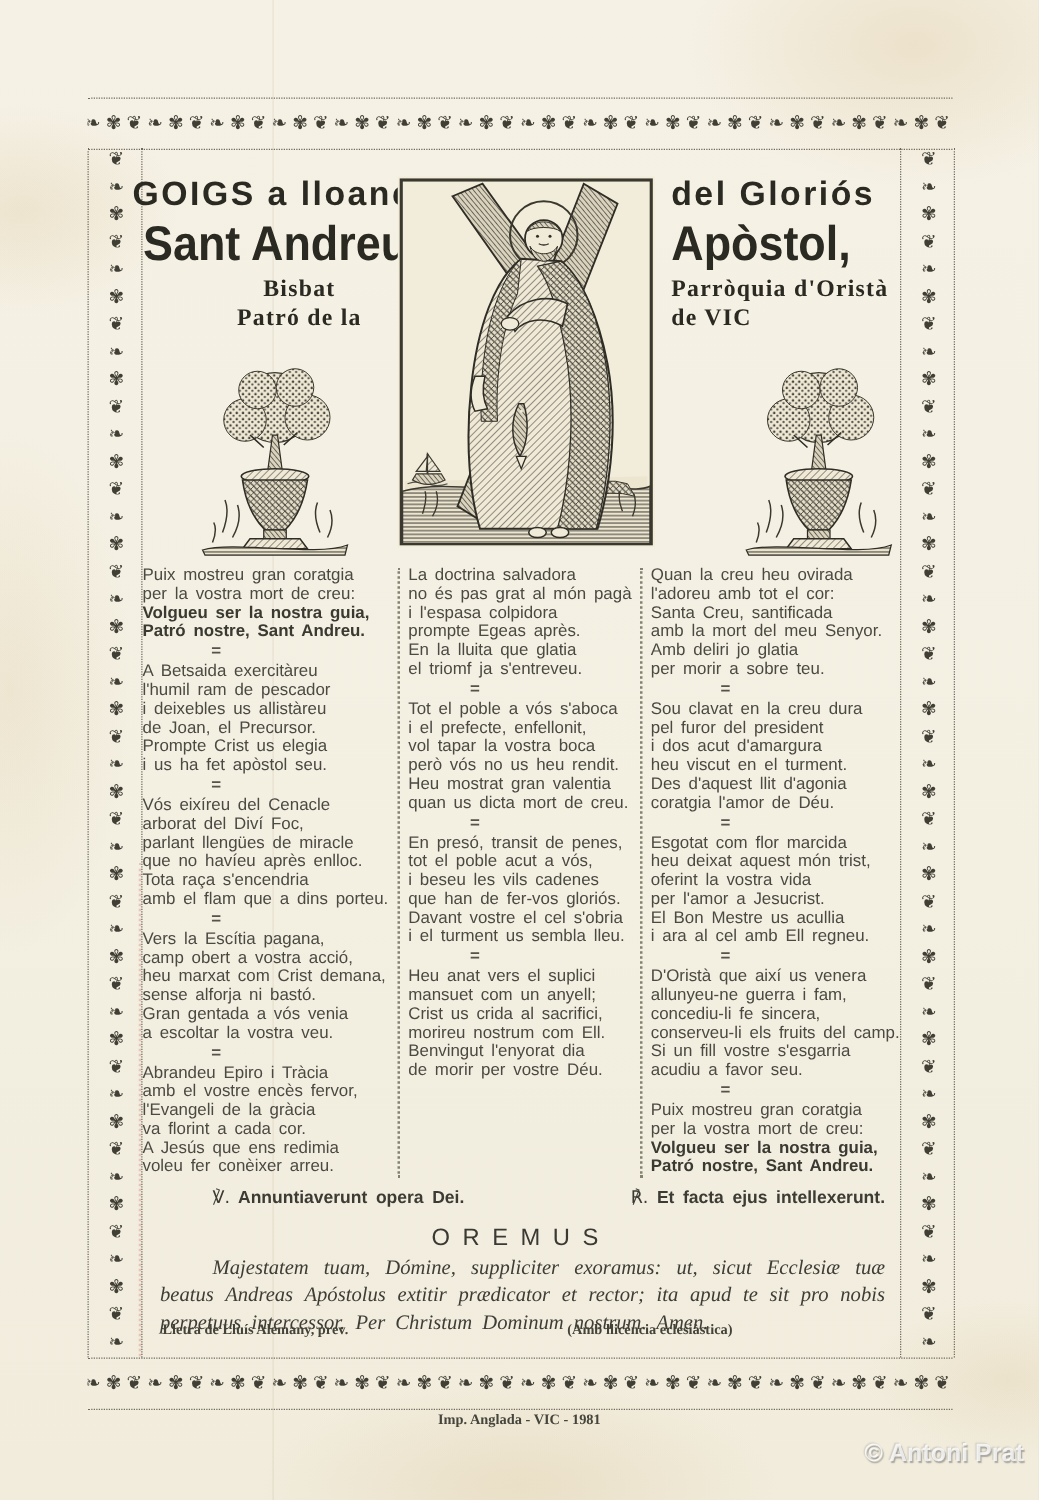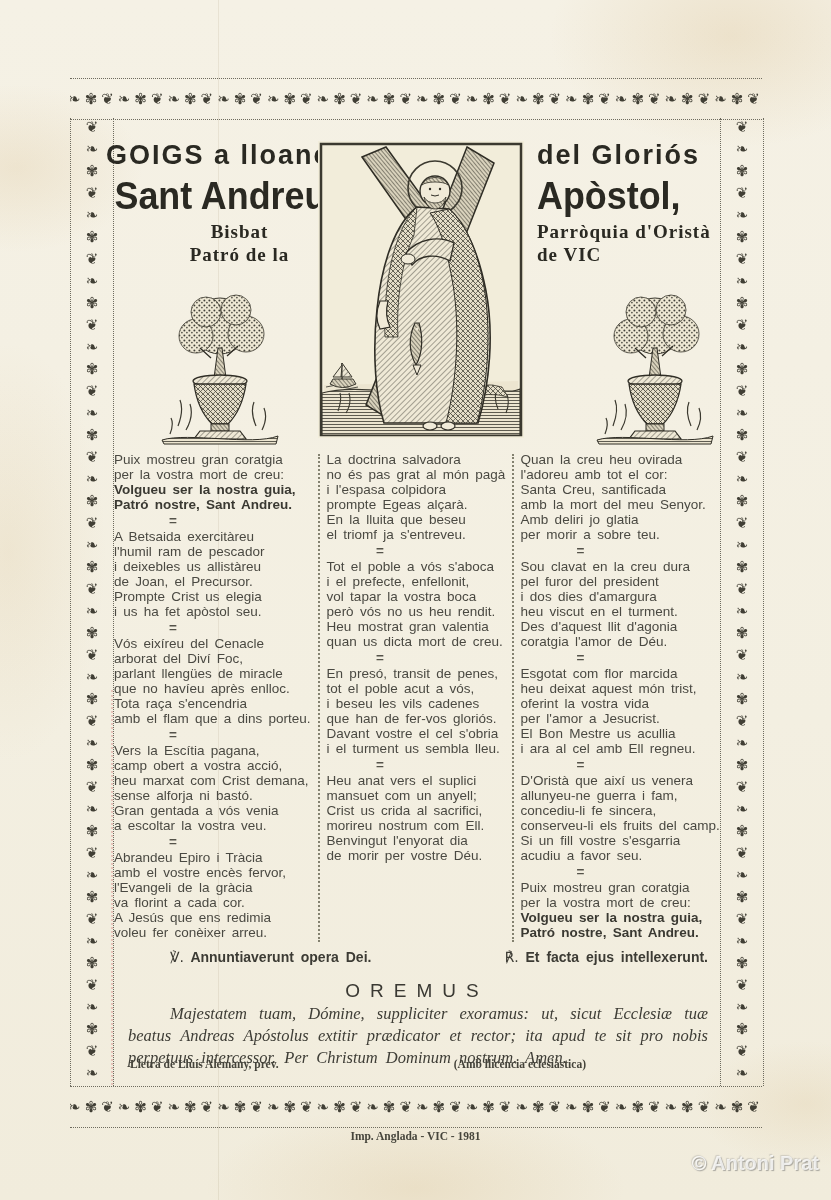--- a/index.html
+++ b/index.html
@@ -258,22 +258,22 @@
           <div class="vline">A Jesús que ens redimia</div>
           <div class="vline">voleu fer conèixer arreu.</div>
         </div>
       </div>
     <div class="csep"></div>
     <div class="vcol vcol-2">
         <div class="verse">
           <div class="vline">La doctrina salvadora</div>
           <div class="vline">no és pas grat al món pagà</div>
           <div class="vline">i l'espasa colpidora</div>
-          <div class="vline">prompte Egeas alçarà.</div>
-          <div class="vline">En la lluita que beseu</div>
+          <div class="vline">prompte Egeas après.</div>
+          <div class="vline">En la lluita que glatia</div>
           <div class="vline">el triomf ja s'entreveu.</div>
         </div>
         <div class="vsep">=</div>
         <div class="verse">
           <div class="vline">Tot el poble a vós s'aboca</div>
           <div class="vline">i el prefecte, enfellonit,</div>
           <div class="vline">vol tapar la vostra boca</div>
           <div class="vline">però vós no us heu rendit.</div>
           <div class="vline">Heu mostrat gran valentia</div>
           <div class="vline">quan us dicta mort de creu.</div>
@@ -304,21 +304,21 @@
           <div class="vline">l'adoreu amb tot el cor:</div>
           <div class="vline">Santa Creu, santificada</div>
           <div class="vline">amb la mort del meu Senyor.</div>
           <div class="vline">Amb deliri jo glatia</div>
           <div class="vline">per morir a sobre teu.</div>
         </div>
         <div class="vsep">=</div>
         <div class="verse">
           <div class="vline">Sou clavat en la creu dura</div>
           <div class="vline">pel furor del president</div>
-          <div class="vline">i dos dies d'amargura</div>
+          <div class="vline">i dos acut d'amargura</div>
           <div class="vline">heu viscut en el turment.</div>
           <div class="vline">Des d'aquest llit d'agonia</div>
           <div class="vline">coratgia l'amor de Déu.</div>
         </div>
         <div class="vsep">=</div>
         <div class="verse">
           <div class="vline">Esgotat com flor marcida</div>
           <div class="vline">heu deixat aquest món trist,</div>
           <div class="vline">oferint la vostra vida</div>
           <div class="vline">per l'amor a Jesucrist.</div>

